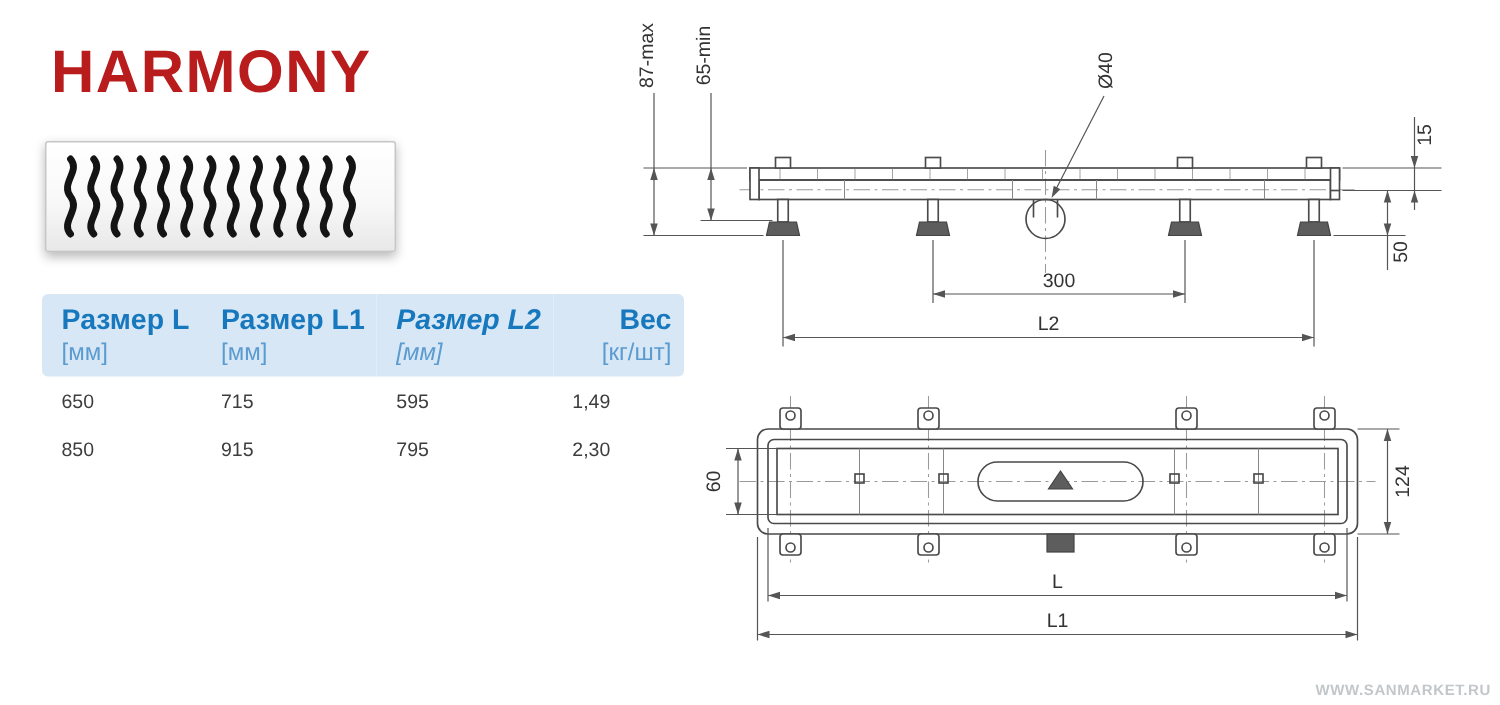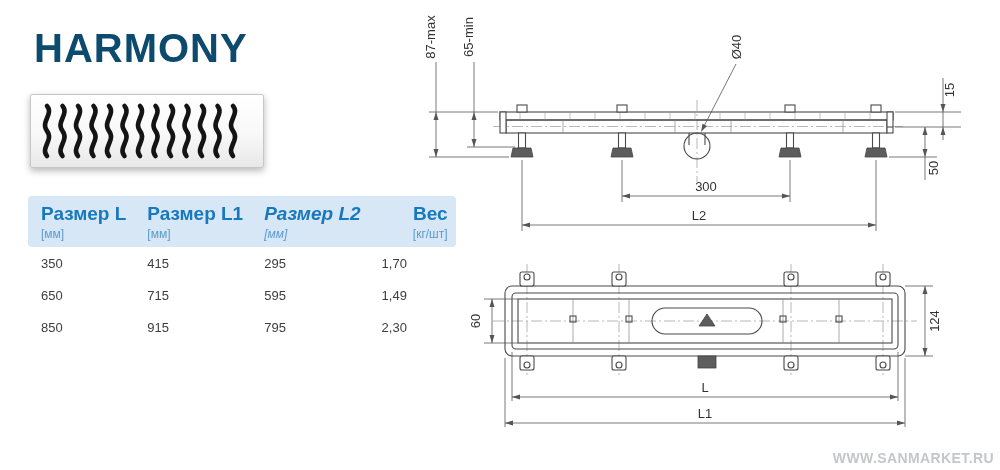--- a/index.html
+++ b/index.html
@@ -2,42 +2,42 @@
 <html><head>
 <meta charset="utf-8">
 <style>
   html,body { margin:0; padding:0; }
   body {
     width:1000px; height:470px; background:#ffffff; position:relative;
     overflow:hidden; font-family:"Liberation Sans", sans-serif;
   }
   .title {
     position:absolute; left:34px; top:26px; font-size:40px; font-weight:bold;
-    color:#0c4a6e; letter-spacing:1px;
+    color:#b91c1c; letter-spacing:1px;
   }
   .photo {
     position:absolute; left:30px; top:94px; width:232px; height:72px;
     background:linear-gradient(180deg,#ffffff 0%,#f8f8f8 55%,#e8e8e8 100%);
     border:1px solid #c6c6c6; border-radius:2px;
     box-shadow:0 3px 7px rgba(0,0,0,0.28);
     display:flex; align-items:center; justify-content:center;
   }
   .size-table { position:absolute; left:28px; top:196px; border-collapse:collapse; }
   .size-table th {
     background:#d7e7f5; text-align:left; vertical-align:top;
     padding:7px 8px 6px 13px;
   }
   .size-table th:first-child { border-top-left-radius:4px; border-bottom-left-radius:4px; }
   .size-table th:last-child  { border-top-right-radius:4px; border-bottom-right-radius:4px;text-align:right; }
   .h-label { color:#1878be; font-size:19px; font-weight:bold; white-space:nowrap; }
-  .h-unit  { color:#5b9bd0; font-size:12px; font-weight:normal; margin-top:2px; }
+  .h-unit  { color:#5b9bd0; font-size:16px; font-weight:normal; margin-top:2px; }
   .size-table td { padding:9px 8px 8px 13px; font-size:13px; color:#3d3d3d; }
   .c1 { width:84px; } .c2 { width:86px; } .c3 { width:92px;font-style:italic; } .c4 { width:66px; }
   .watermark {
-    position:absolute; right:6px; bottom:4px; font-size:14px; font-weight:bold;
+    position:absolute; right:6px; bottom:4px; font-size:10px; font-weight:bold;
     color:#c3c7ca; letter-spacing:0.4px;
   }
   .drawing { position:absolute; left:405px; top:0; }
   
   .o  { fill:none; stroke:#4a4a4a; stroke-width:1.1; }
   .o2 { fill:#ffffff; stroke:#4a4a4a; stroke-width:1.1; }
   .t  { stroke:#999999; stroke-width:0.6; }
   .t2 { stroke:#888888; stroke-width:0.7; }
   .d  { stroke:#555555; stroke-width:0.8; fill:none; }
   .cl { stroke:#9a9a9a; stroke-width:0.7; stroke-dasharray:11 3 2 3; fill:none; }
@@ -87,26 +87,20 @@
         <div class="h-unit">[мм]</div>
       </th>
       <th class="c4">
         <div class="h-label">Вес</div>
         <div class="h-unit">[кг/шт]</div>
       </th>
     </tr>
   </thead>
   <tbody>
     <tr>
-      <td>350</td>
-      <td>415</td>
-      <td>295</td>
-      <td>1,70</td>
-    </tr>
-    <tr>
       <td>650</td>
       <td>715</td>
       <td>595</td>
       <td>1,49</td>
     </tr>
     <tr>
       <td>850</td>
       <td>915</td>
       <td>795</td>
       <td>2,30</td>

